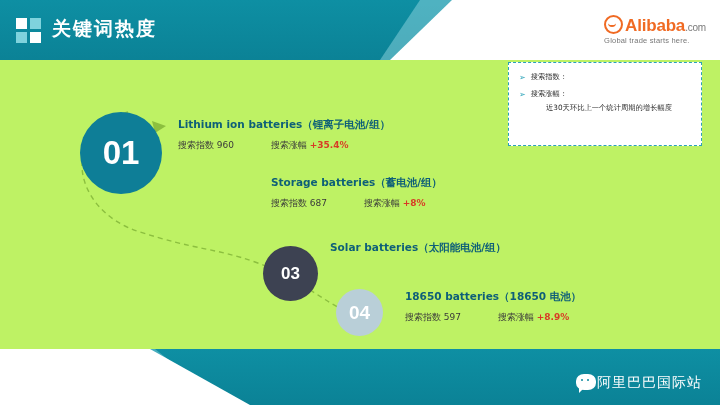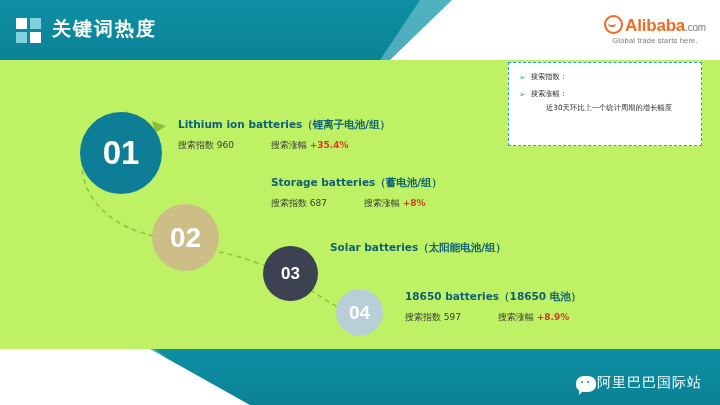--- a/index.html
+++ b/index.html
@@ -32,21 +32,21 @@
   .hdr-squares i.s1{left:0;top:0;width:11px;height:11px;}
   .hdr-squares i.s2{left:14px;top:0;width:11px;height:11px;background:#7fd3dd;}
   .hdr-squares i.s3{left:0;top:14px;width:11px;height:11px;background:#7fd3dd;}
   .hdr-squares i.s4{left:14px;top:14px;width:11px;height:11px;}
   .hdr-title{
     position:absolute;left:52px;top:16px;
     color:#ffffff;font-size:19px;font-weight:bold;letter-spacing:2px;
     font-family:"DejaVu Sans","Liberation Sans",sans-serif;
   }
   .logo{
-    position:absolute;right:14px;top:12px;text-align:center;line-height:1;
+    position:absolute;right:14px;top:12px;text-align:left;line-height:1;
   }
   .logo-main{font-size:17px;font-weight:bold;color:#f06a23;letter-spacing:-.2px;}
   .logo-main .dotcom{color:#7a7a7a;font-size:10px;font-weight:normal;}
   .logo-glyph{
     display:inline-block;width:15px;height:15px;border-radius:50%;
     border:2px solid #f06a23;position:relative;top:3px;margin-right:2px;
   }
   .logo-glyph:after{
     content:"";position:absolute;left:2px;top:4px;width:8px;height:4px;
     border-bottom:2px solid #f06a23;border-radius:0 0 6px 6px;
@@ -61,21 +61,21 @@
   }
   .ftr-wedge{
     position:absolute;left:0;bottom:0;width:250px;height:56px;background:#ffffff;
     clip-path:polygon(0 0,150px 0,250px 56px,0 56px);
   }
   .ftr-wedge2{
     position:absolute;left:95px;bottom:0;width:130px;height:56px;background:#8fd5df;opacity:.45;
     clip-path:polygon(0 0,60px 0,130px 56px,48px 56px);
   }
   .ftr-right{
-    position:absolute;right:18px;bottom:13px;display:flex;align-items:flex-end;gap:1px;
+    position:absolute;right:18px;bottom:13px;display:flex;align-items:flex-start;gap:1px;
   }
   .wechat-ico{
     width:20px;height:16px;border-radius:8px/7px;background:#ffffff;position:relative;
   }
   .wechat-ico:before{
     content:"";position:absolute;left:3px;bottom:-3px;width:0;height:0;
     border-top:5px solid #ffffff;border-right:5px solid transparent;
   }
   .wechat-ico i{position:absolute;width:2.4px;height:2.4px;border-radius:50%;background:#0d8a9e;top:5px;}
   .wechat-ico i.a{left:5px;}
@@ -144,21 +144,20 @@
       <div class="logo-sub">Global trade starts here.</div>
     </div>
   </div>
 
   <svg class="dashpath" viewBox="0 0 720 405">
     <path d="M 128 112 C 60 130, 70 210, 140 232 C 196 250, 215 248, 255 262 C 300 278, 320 300, 348 312" fill="none" stroke="#8cbf3f" stroke-width="1.4" stroke-dasharray="5,4"></path>
     <path d="M 152 121 l 14 5 l -11 7 z" fill="#8cbf3f"></path>
   </svg>
 
   <div class="circle c1">01</div>
-  <div class="circle c2">02</div>
   <div class="circle c3">03</div>
   <div class="circle c4">04</div>
 
   <div class="lbl l1">
     <div class="title">Lithium ion batteries（锂离子电池/组）</div>
     <div class="row">
       <span class="idx">搜索指数 960</span>
       <span class="grow"><span>搜索涨幅</span> <span class="v">+35.4%</span></span>
     </div>
   </div>

